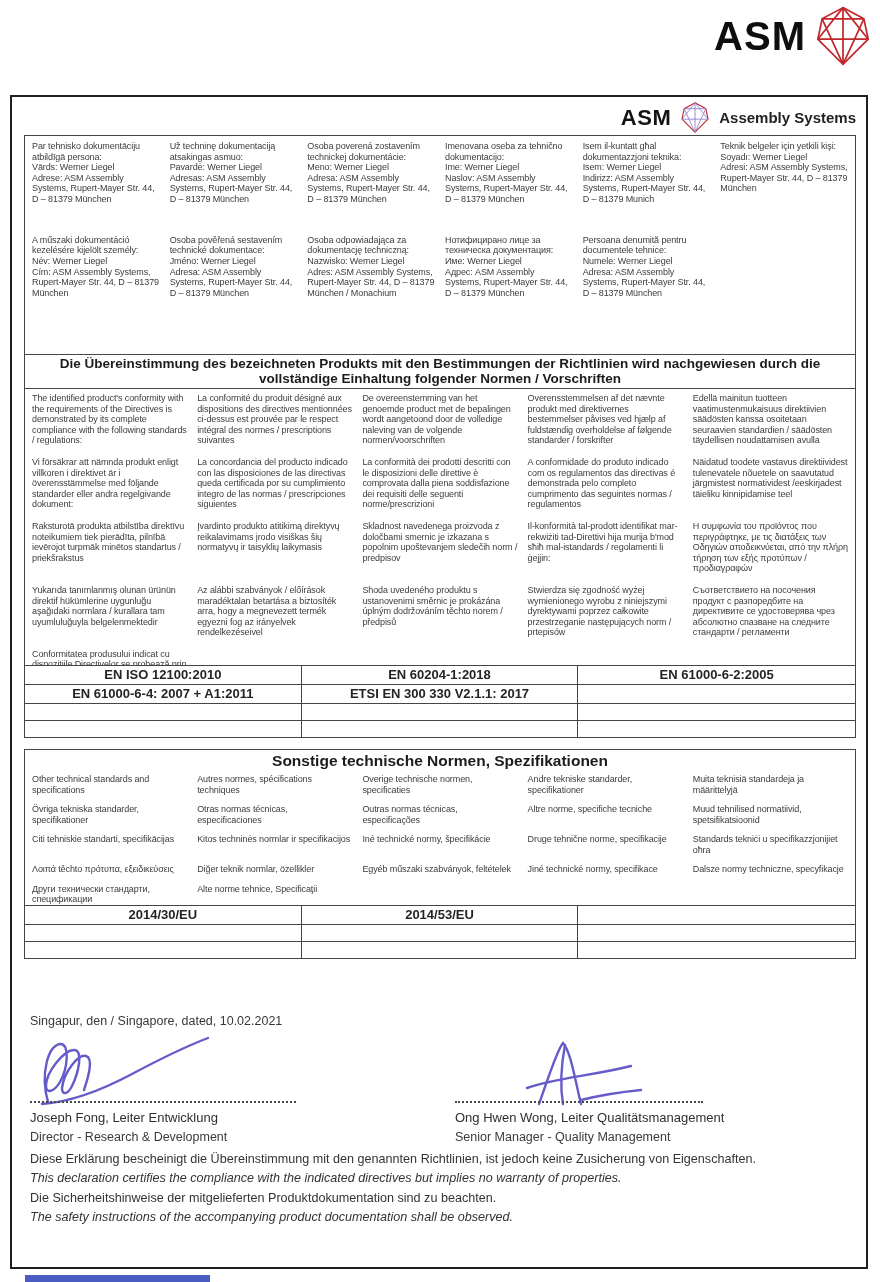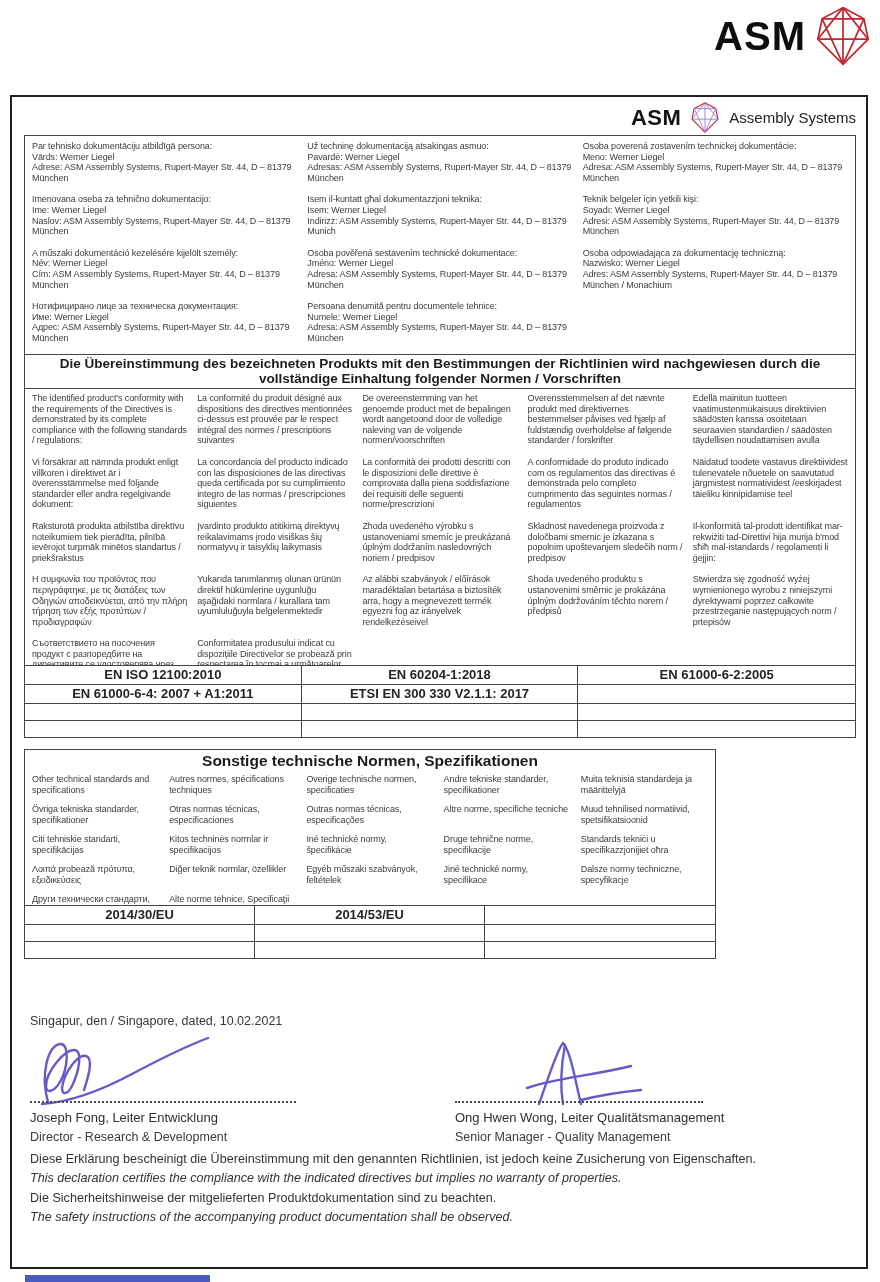--- a/index.html
+++ b/index.html
@@ -9,42 +9,42 @@
   
   .top-logo { position:absolute; top:6px; right:10px; display:flex; align-items:center; gap:10px; }
   .top-logo .brand { font-size:40px; font-weight:700; letter-spacing:1px; color:#0e0e0e; }
 
   
   .frame { position:absolute; left:10px; top:95px; width:858px; height:1174px;
            border:2px solid #1f1f1f; background:#fff; }
 
   .inner-logo { position:absolute; top:5px; right:10px; display:flex; align-items:center; gap:10px; }
   .inner-logo .brand { font-size:22px; font-weight:700; color:#141414; letter-spacing:.5px; }
-  .inner-logo .subtitle { font-size:15px; font-weight:400; color:#222;text-align:right; }
+  .inner-logo .subtitle { font-size:15px; font-weight:700; color:#222;text-align:right; }
 
   
   .main-box { position:absolute; left:12px; top:38px; width:832px; height:603px;
               border:1.5px solid #454545; display:flex; flex-direction:column; overflow:hidden; }
-  .tech-grid { display:grid; grid-template-columns:repeat(3,1fr); column-gap:10px; row-gap:11px;
+  .tech-grid { display:grid; grid-template-columns:repeat(6,1fr); column-gap:10px; row-gap:11px;
                padding:5px 7px 6px 7px; flex:0 0 auto; height:218px; overflow:hidden; }
   .text-cell { font-size:9px; line-height:10.6px; white-space:pre-line; letter-spacing:-0.1px; color:#3c3c3c; }
   .band-heading { border-top:1.5px solid #454545; border-bottom:1.5px solid #454545;
                   font-size:13.5px; font-weight:700; color:#1c1c1c; text-align:center;
                   line-height:15px; padding:1px 14px 2px 14px; flex:0 0 auto; }
   .conf-grid { display:grid; grid-template-columns:repeat(5,1fr); column-gap:10px; row-gap:11px;
                padding:4px 7px; flex:1 1 auto; overflow:hidden; }
 
   .line-table { display:grid; grid-template-columns:repeat(3,1fr); flex:0 0 auto; }
   .line-table .std-cell { border-top:1.5px solid #454545; border-right:1.5px solid #454545;
                           text-align:center; font-size:13px; font-weight:700; color:#242424;
                           padding:1px 0 2px 0; min-height:17px; }
   .line-table .std-cell:nth-child(3n) { border-right:none; }
 
   
-  .sonstige-box { position:absolute; left:12px; top:652px; width:692px; height:210px;
+  .sonstige-box { position:absolute; left:12px; top:652px; width:832px; height:210px;
                   border:1.5px solid #454545; display:flex; flex-direction:column; overflow:hidden; }
   .sonstige-title { font-size:15.5px; font-weight:700; color:#1c1c1c; text-align:center; padding:2px 0 1px 0; }
   .label-grid { display:grid; grid-template-columns:repeat(5,1fr); column-gap:10px; row-gap:9px;
                 padding:3px 7px; flex:1 1 auto; overflow:hidden; }
   .label-grid .text-cell { font-size:9px; line-height:10.5px; }
 
   
   .date-line { position:absolute; left:30px; top:1014px; font-size:12.5px; color:#383838; }
   .sig-svg { position:absolute; }
   .sig-left-svg { left:32px; top:1034px; }
@@ -143,21 +143,20 @@
         <div class="text-cell">De overeenstemming van het genoemde product met de bepalingen wordt aangetoond door de volledige naleving van de volgende normen/voorschriften</div>
         <div class="text-cell">Overensstemmelsen af det nævnte produkt med direktivernes bestemmelser påvises ved hjælp af fuldstændig overholdelse af følgende standarder / forskrifter</div>
         <div class="text-cell">Edellä mainitun tuotteen vaatimustenmukaisuus direktiivien säädösten kanssa osoitetaan seuraavien standardien / säädösten täydellisen noudattamisen avulla</div>
         <div class="text-cell">Vi försäkrar att nämnda produkt enligt villkoren i direktivet är i överensstämmelse med följande standarder eller andra regelgivande dokument:</div>
         <div class="text-cell">La concordancia del producto indicado con las disposiciones de las directivas queda certificada por su cumplimiento integro de las normas / prescripciones siguientes</div>
         <div class="text-cell">La conformità dei prodotti descritti con le disposizioni delle direttive è comprovata dalla piena soddisfazione dei requisiti delle seguenti norme/prescrizioni</div>
         <div class="text-cell">A conformidade do produto indicado com os regulamentos das directivas é demonstrada pelo completo cumprimento das seguintes normas / regulamentos</div>
         <div class="text-cell">Näidatud toodete vastavus direktiividest tulenevatele nõuetele on saavutatud järgmistest normatividest /eeskirjadest täieliku kinnipidamise teel</div>
         <div class="text-cell">Raksturotā produkta atbilstība direktīvu noteikumiem tiek pierādīta, pilnībā ievērojot turpmāk minētos standartus / priekšrakstus</div>
         <div class="text-cell">Įvardinto produkto atitikimą direktyvų reikalavimams įrodo visiškas šių normatyvų ir taisyklių laikymasis</div>
-        <div class="text-cell">Zhoda uvedeného výrobku s ustanoveniami smerníc je preukázaná úplným dodržaním nasledovných noriem / predpisov</div>
         <div class="text-cell">Skladnost navedenega proizvoda z določbami smernic je izkazana s popolnim upoštevanjem sledečih norm / predpisov</div>
         <div class="text-cell">Il-konformità tal-prodott identifikat mar-rekwiżiti tad-Direttivi hija murija b'mod sħiħ mal-istandards / regolamenti li ġejjin:</div>
         <div class="text-cell">Η συμφωνία του προϊόντος που περιγράφτηκε, με τις διατάξεις των Οδηγιών αποδεικνύεται, από την πλήρη τήρηση των εξής προτύπων / προδιαγραφών</div>
         <div class="text-cell">Yukarıda tanımlanmış olunan ürünün direktif hükümlerine uygunluğu aşağıdaki normlara / kurallara tam uyumluluğuyla belgelenmektedir</div>
         <div class="text-cell">Az alábbi szabványok / előírások maradéktalan betartása a biztosíték arra, hogy a megnevezett termék egyezni fog az irányelvek rendelkezéseivel</div>
         <div class="text-cell">Shoda uvedeného produktu s ustanovenimi směrnic je prokázána úplným dodržováním těchto norem / předpisů</div>
         <div class="text-cell">Stwierdza się zgodność wyżej wymienionego wyrobu z niniejszymi dyrektywami poprzez całkowite przestrzeganie następujących norm / prtepisów</div>
         <div class="text-cell">Съответствието на посочения продукт с разпоредбите на директивите се удостоверява чрез абсолютно спазване на следните стандарти / регламенти</div>
         <div class="text-cell">Conformitatea produsului indicat cu dispozițiile Directivelor se probează prin respectarea în tocmai a următoarelor norme / regulamente</div>
         <div class="text-cell"></div>
@@ -192,21 +191,21 @@
         <div class="text-cell">Övriga tekniska standarder, specifikationer</div>
         <div class="text-cell">Otras normas técnicas, especificaciones</div>
         <div class="text-cell">Outras normas técnicas, especificações</div>
         <div class="text-cell">Altre norme, specifiche tecniche</div>
         <div class="text-cell">Muud tehnilised normatiivid, spetsifikatsioonid</div>
         <div class="text-cell">Citi tehniskie standarti, specifikācijas</div>
         <div class="text-cell">Kitos techninės normlar ir specifikacijos</div>
         <div class="text-cell">Iné technické normy, špecifikácie</div>
         <div class="text-cell">Druge tehnične norme, specifikacije</div>
         <div class="text-cell">Standards tekniċi u specifikazzjonijiet oħra</div>
-        <div class="text-cell">Λοιπά probează πρότυπα, εξειδικεύσεις</div>
+        <div class="text-cell">Λοιπά těchto πρότυπα, εξειδικεύσεις</div>
         <div class="text-cell">Diğer teknik normlar, özellikler</div>
         <div class="text-cell">Egyéb műszaki szabványok, feltételek</div>
         <div class="text-cell">Jiné  technické normy, specifikace</div>
         <div class="text-cell">Dalsze normy techniczne, specyfikacje</div>
         <div class="text-cell">Други технически стандарти, спецификации</div>
         <div class="text-cell">Alte norme tehnice, Specificaţii</div>
         <div class="text-cell"></div>
         <div class="text-cell"></div>
         <div class="text-cell"></div>
       </div>

